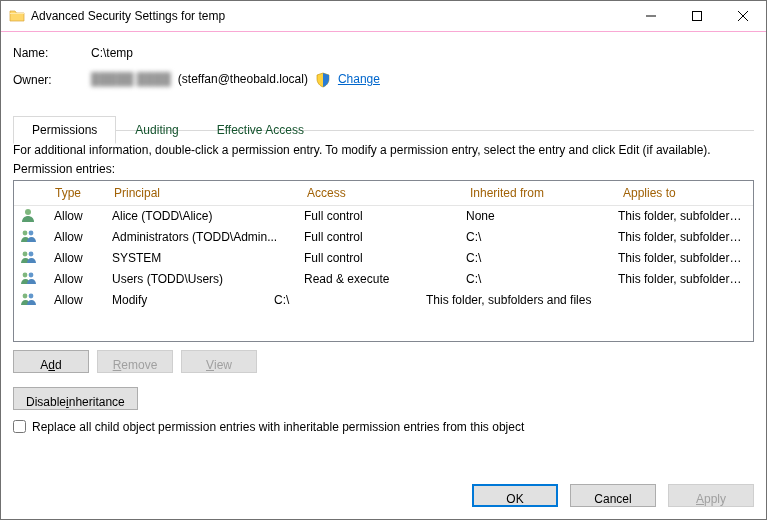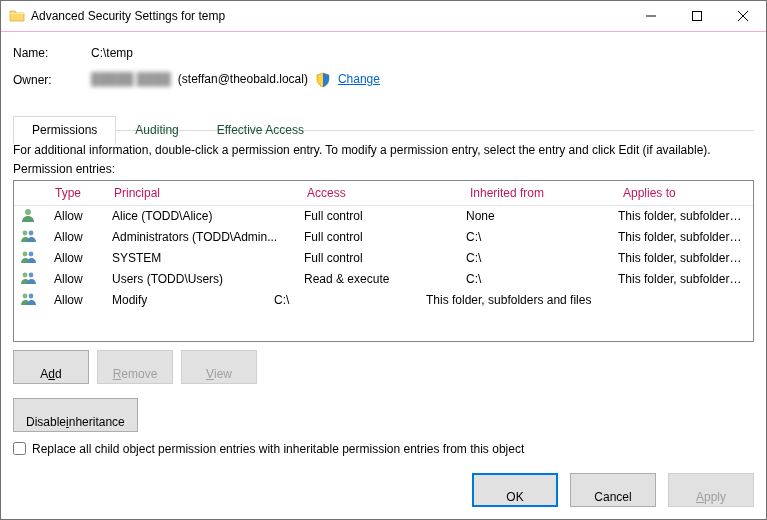--- a/index.html
+++ b/index.html
@@ -16,32 +16,32 @@
   .shield{width:16px;height:16px}
   .link{color:#0066cc;cursor:pointer}
   .tabs{display:flex;border-bottom:1px solid #d9d9d9;margin-top:6px}
   .tab{padding:6px 18px;border:1px solid transparent;border-bottom:none;position:relative;top:14px;cursor:default}
   .tab.active{background:#fff;border-color:#d9d9d9;border-bottom:1px solid #fff}
   .tab:not(.active){color:#14532d}
   .info-text{margin:12px 0 3px 0;line-height:1.3}
   .entries-label{margin-bottom:4px}
   .grid{border:1px solid #828790;background:#fff;height:160px;overflow:hidden}
   .grid-header{display:flex;background:#fff;border-bottom:1px solid #e5e5e5;height:24px;align-items:center}
-  .grid-header .col{padding:0 6px;border-right:1px solid transparent;font-weight:400;color:#be185d}
+  .grid-header .col{padding:0 6px;border-right:1px solid transparent;font-weight:400;color:#a16207}
   .col-icon{width:22px;flex:0 0 22px}
   .col-type{width:46px;flex:0 0 46px}
   .col-principal{width:180px;flex:0 0 180px}
   .col-access{width:150px;flex:0 0 150px}
   .col-inherited{width:140px;flex:0 0 140px}
   .col-applies{flex:1}
   .grid-row{display:flex;align-items:center;height:21px;padding:0}
   .grid-row .cell{padding:0 6px;overflow:hidden;white-space:nowrap;text-overflow:ellipsis}
   .person-icon{width:16px;height:16px}
   .btnrow{display:flex;gap:8px;margin-top:8px}
-  .btn{min-width:76px;height:23px;border:1px solid #adadad;background:#e1e1e1;display:inline-flex;align-items:flex-start;justify-content:center;padding:16px 12px;font-family:inherit;font-size:12px;cursor:default}
+  .btn{min-width:76px;height:23px;border:1px solid #adadad;background:#e1e1e1;display:inline-flex;align-items:flex-end;justify-content:center;padding:0 12px;font-family:inherit;font-size:12px;cursor:default}
   .btn.disabled{color:#a0a0a0;background:#e1e1e1;border-color:#cfcfcf}
   .btn.default{border-color:#0078d7;box-shadow:inset 0 0 0 1px #0078d7}
   .inherit-row{margin-top:14px}
   .checkbox-row{margin-top:10px;display:flex;align-items:center;gap:6px}
   .checkbox-row input{width:13px;height:13px;margin:0}
   .footer{margin-top:auto;display:flex;justify-content:flex-end;gap:12px;padding-top:12px}
   .mnemonic{text-decoration:underline}
 </style>
 </head>
 <body>

